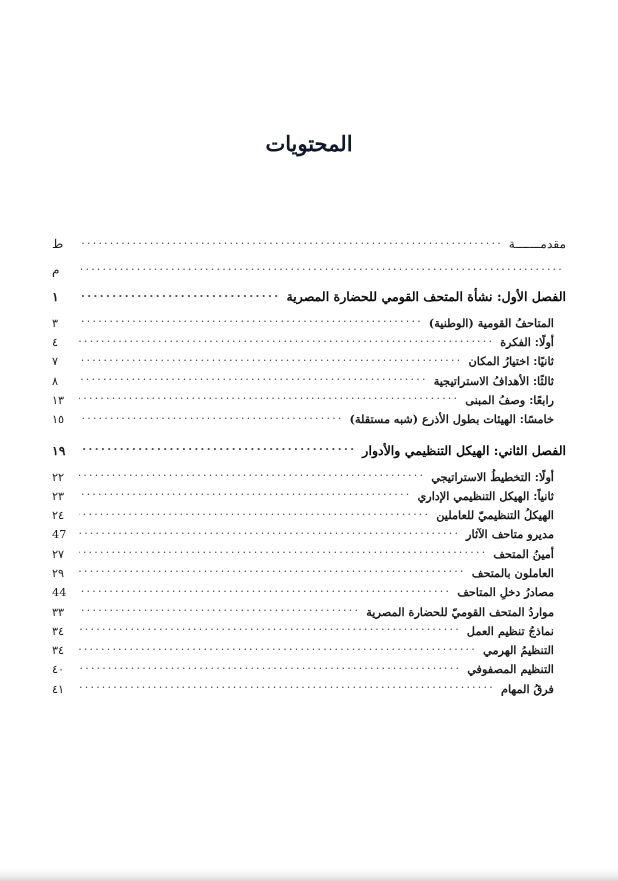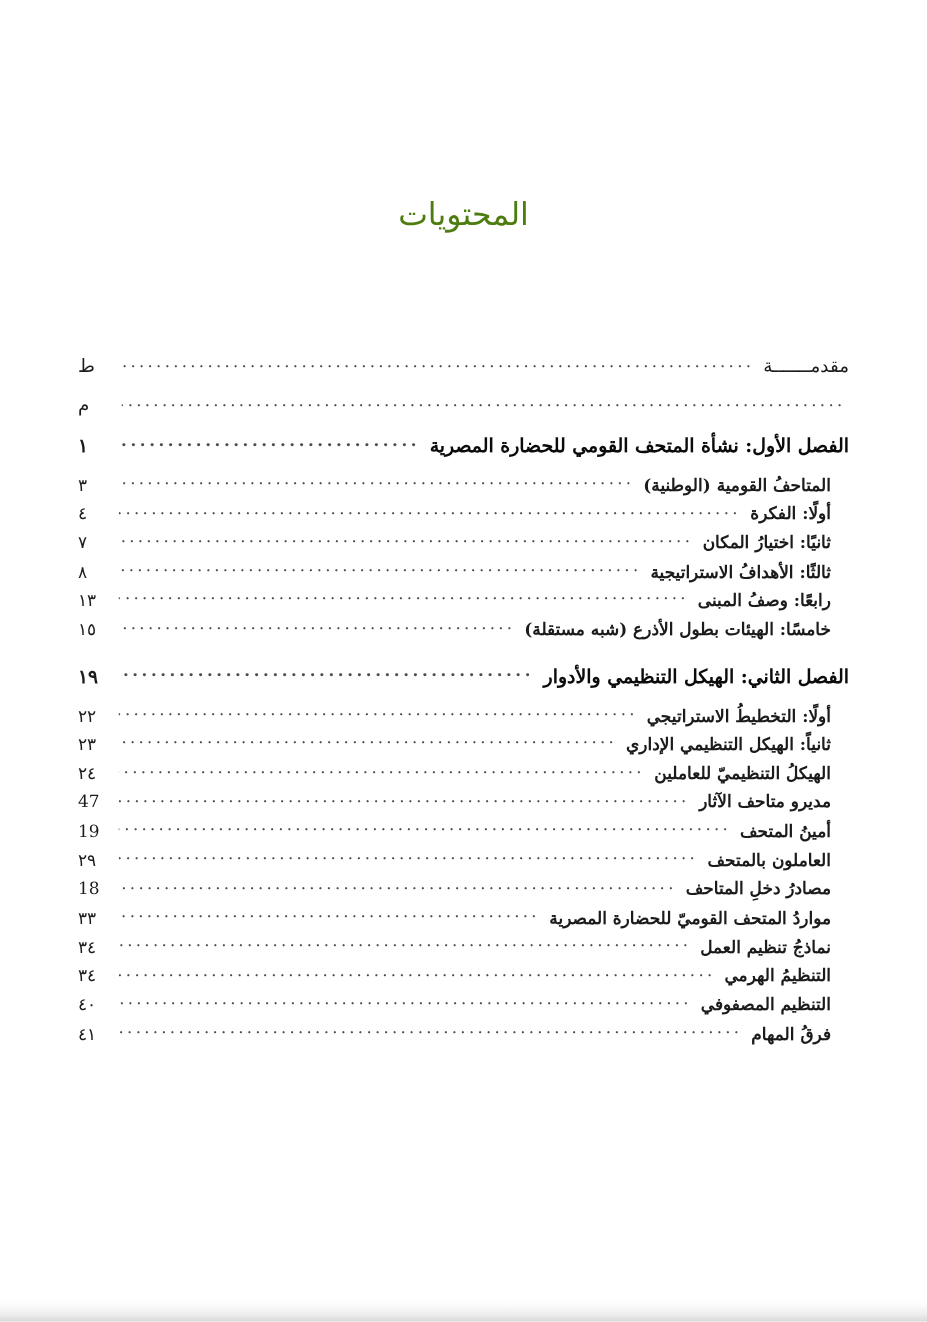--- a/index.html
+++ b/index.html
@@ -36,23 +36,23 @@
     pointer-events: none;
   }
 
   .toc-title {
     position: absolute;
     top: 131px;
     left: 0;
     right: 0;
     text-align: center;
     font-size: 21px;
-    font-weight: normal;
+    font-weight: bold;
     letter-spacing: 0.5px;
-    color: #4d7c0f;
+    color: #0f172a;
   }
 
   .toc-list {
     position: absolute;
     top: 236px;
     right: 52px;
     left: 52px;
   }
 
   .toc-row {
@@ -208,31 +208,31 @@
         <span class="toc-page">٢٤</span>
       </div>
       <div class="toc-row sub2 gap-sm">
         <span class="toc-label">مديرو متاحف الآثار</span>
         <span class="toc-dots"></span>
         <span class="toc-page">47</span>
       </div>
       <div class="toc-row sub2 gap-sm">
         <span class="toc-label">أمينُ المتحف</span>
         <span class="toc-dots"></span>
-        <span class="toc-page">19</span>
+        <span class="toc-page">٢٧</span>
       </div>
       <div class="toc-row sub2 gap-sm">
         <span class="toc-label">العاملون بالمتحف</span>
         <span class="toc-dots"></span>
         <span class="toc-page">٢٩</span>
       </div>
       <div class="toc-row sub2 gap-sm">
         <span class="toc-label">مصادرُ دخلِ المتاحف</span>
         <span class="toc-dots"></span>
-        <span class="toc-page">18</span>
+        <span class="toc-page">44</span>
       </div>
       <div class="toc-row sub2 gap-sm">
         <span class="toc-label">مواردُ المتحف القوميّ للحضارة المصرية</span>
         <span class="toc-dots"></span>
         <span class="toc-page">٣٣</span>
       </div>
       <div class="toc-row sub2 gap-sm">
         <span class="toc-label">نماذجُ تنظيم العمل</span>
         <span class="toc-dots"></span>
         <span class="toc-page">٣٤</span>

